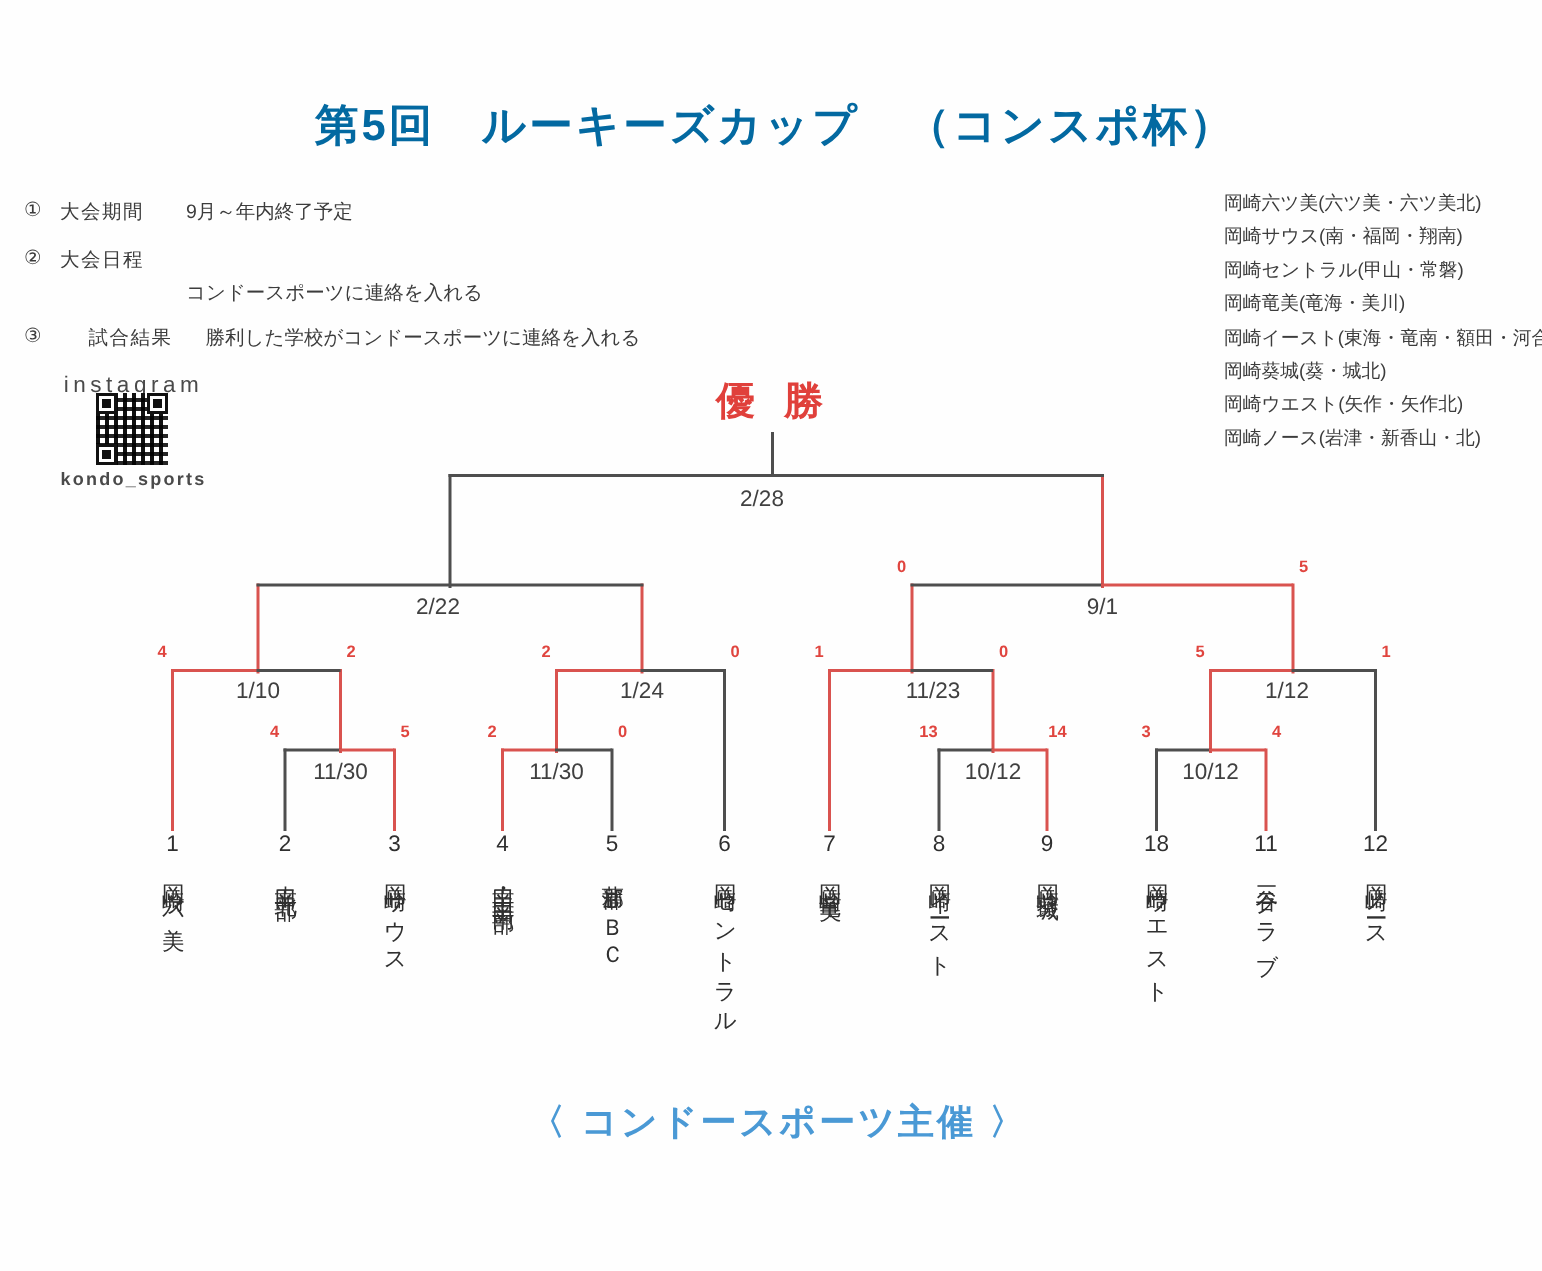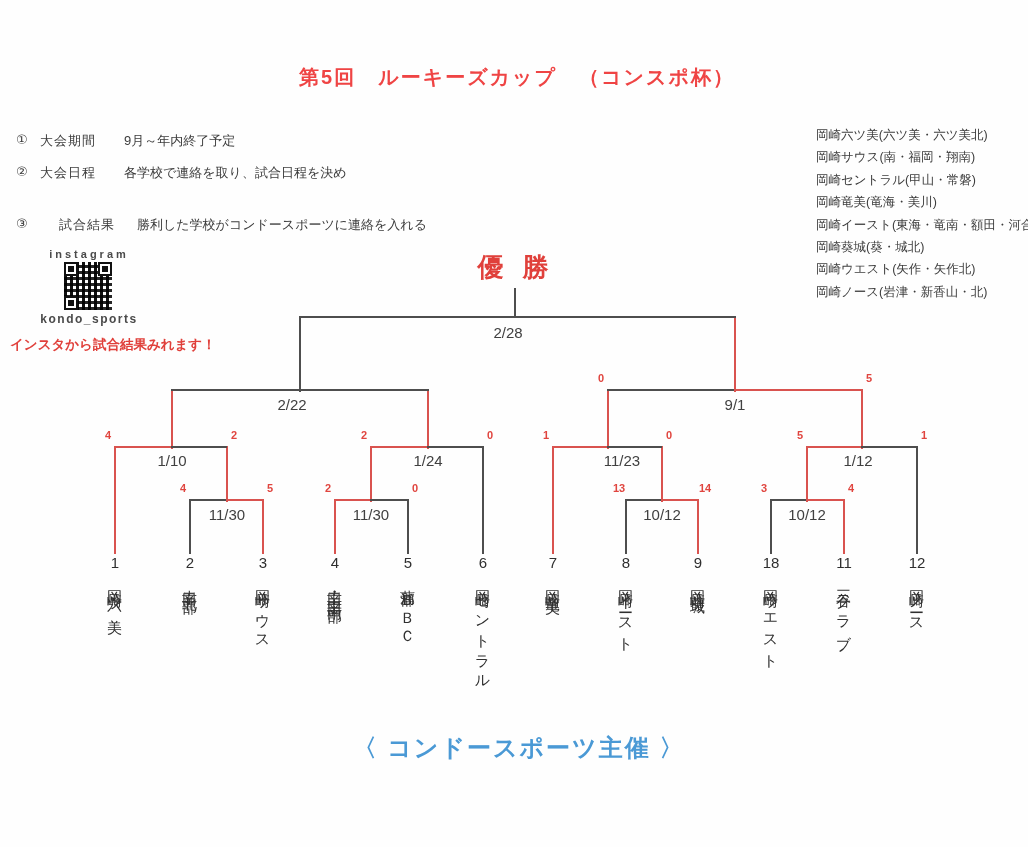--- a/index.html
+++ b/index.html
@@ -1,26 +1,26 @@
 <!DOCTYPE html>
 <html><head>
 <meta charset="utf-8">
 <style>
   html,body{margin:0;padding:0;background:#ffffff;}
   #page{position:relative;width:1028px;height:847px;background:#fefefe;overflow:hidden;
         font-family:"Liberation Sans","DejaVu Sans",sans-serif;color:#3c3c3c;}
   .abs{position:absolute;white-space:nowrap;}
   .ctr{transform:translateX(-50%);}
-  .title{font-size:20px;font-weight:700;color:#ef4444;letter-spacing:2px;}
+  .title{font-size:29px;font-weight:700;color:#0369a1;letter-spacing:2px;}
   .footer{font-size:24px;font-weight:600;color:#4a99d5;letter-spacing:2px;}
   .champ{font-size:26px;font-weight:700;color:#e0403b;letter-spacing:6px;}
   .info{font-size:13px;color:#3c3c3c;}
   .info-label{letter-spacing:1px;}
   .roster{left:816px;top:124px;line-height:22.4px;font-size:12.5px;color:#3c3c3c;}
-  .ig-head{font-size:11px;font-weight:700;letter-spacing:3px;color:#4a4a4a;}
+  .ig-head{font-size:15px;font-weight:400;letter-spacing:3px;color:#4a4a4a;}
   .ig-handle{font-size:12px;font-weight:700;letter-spacing:1.5px;color:#4a4a4a;}
   .notice{font-size:13.5px;font-weight:700;color:#e0403b;}
   .hl{position:absolute;height:2px;}
   .vl{position:absolute;width:2px;}
   .k{background:#4e4e4e;}
   .r{background:#d9534f;}
   .date{position:absolute;transform:translateX(-50%);font-size:15px;font-weight:500;color:#404040;white-space:nowrap;}
   .score{position:absolute;transform:translateX(-50%);font-size:11px;font-weight:700;color:#e0453f;white-space:nowrap;}
   .tno{position:absolute;transform:translateX(-50%);font-size:15px;color:#2f2f2f;}
   .tname{position:absolute;transform:translateX(-50%);writing-mode:vertical-rl;text-orientation:upright;
@@ -38,21 +38,21 @@
 <div id="page">
 
   <div class="abs ctr title" style="left:517px;top:64px;">第5回　ルーキーズカップ　（コンスポ杯）</div>
 
   <span class="abs info" style="left:16px;top:132px;">①</span>
   <span class="abs info info-label" style="left:40px;top:132px;">大会期間</span>
   <span class="abs info" style="left:124px;top:132px;">9月～年内終了予定</span>
 
   <span class="abs info" style="left:16px;top:164px;">②</span>
   <span class="abs info info-label" style="left:40px;top:164px;">大会日程</span>
-  <span class="abs info" style="left:124px;top:164px;">各学校で連絡を取り、試合日程を決め</span>
+  <span class="abs info" style="left:124px;top:186px;">コンドースポーツに連絡を入れる</span>
 
   <span class="abs info" style="left:16px;top:216px;">③</span>
   <span class="abs info info-label" style="left:40px;top:216px;margin-left:19px;">試合結果</span>
   <span class="abs info" style="left:124px;top:216px;margin-left:13px;">勝利した学校がコンドースポーツに連絡を入れる</span>
 
   <div class="abs roster">
     <div>岡崎六ツ美(六ツ美・六ツ美北)</div>
     <div>岡崎サウス(南・福岡・翔南)</div>
     <div>岡崎セントラル(甲山・常磐)</div>
     <div>岡崎竜美(竜海・美川)</div>
@@ -62,21 +62,20 @@
     <div>岡崎ノース(岩津・新香山・北)</div>
   </div>
 
   <span class="abs ctr ig-head" style="left:89px;top:248px;">instagram</span>
   <div class="qr">
     <span class="f tl"></span>
     <span class="f tr"></span>
     <span class="f bl"></span>
   </div>
   <span class="abs ctr ig-handle" style="left:89px;top:312px;">kondo_sports</span>
-  <span class="abs notice" style="left:10px;top:336px;">インスタから試合結果みれます！</span>
 
   <div class="abs ctr champ" style="left:516px;top:250px;">優 勝</div>
 
   <i class="vl k" style="left:514px;top:288px;height:30px;"></i>
   <i class="vl k" style="left:299px;top:316px;height:76px;"></i>
   <i class="vl r" style="left:734px;top:316px;height:76px;"></i>
   <i class="vl r" style="left:171px;top:389px;height:60px;"></i>
   <i class="vl r" style="left:427px;top:389px;height:60px;"></i>
   <i class="vl r" style="left:607px;top:389px;height:60px;"></i>
   <i class="vl r" style="left:861px;top:389px;height:60px;"></i>

